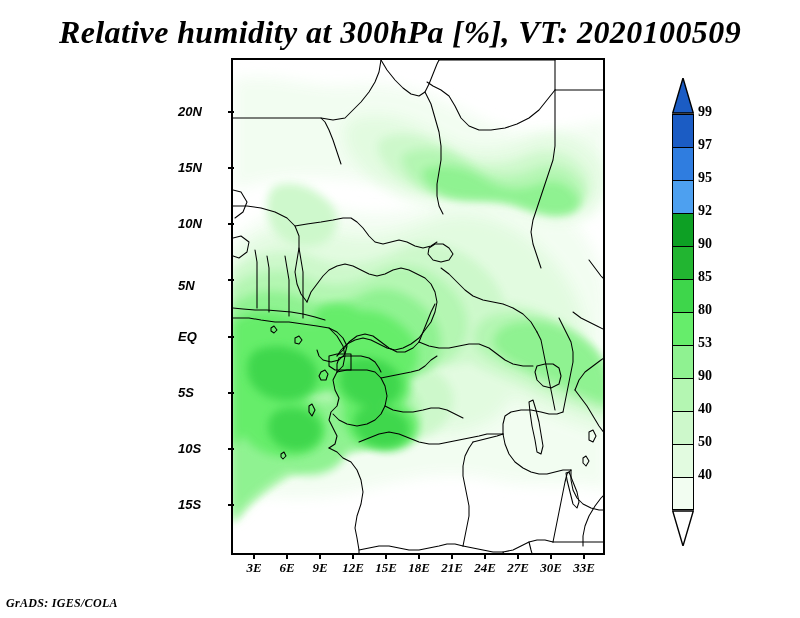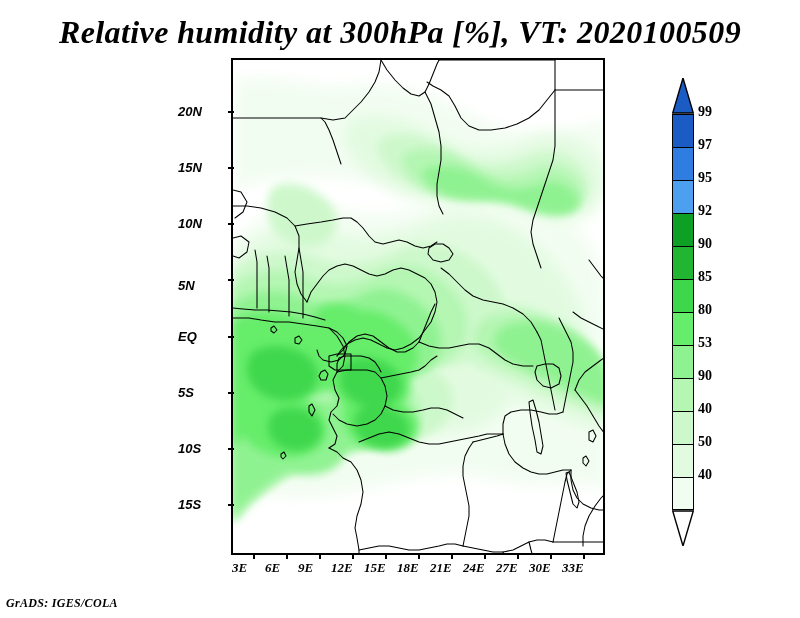--- a/index.html
+++ b/index.html
@@ -24,21 +24,21 @@
   }
   .plot-svg{position:absolute;left:0;top:0;width:374px;height:497px;display:block;}
 
   
   .ylab{
     position:absolute;text-align:left;width:46px;
     font-family:Liberation Sans, sans-serif;font-style:italic;font-weight:700;
     font-size:13px;color:#000;white-space:nowrap;
   }
   .xlab{
-    position:absolute;text-align:left;width:44px;
+    position:absolute;text-align:center;width:44px;
     font-family:"Liberation Serif",serif;font-style:italic;font-weight:700;
     font-size:13px;color:#000;white-space:nowrap;
   }
   .tick-h{position:absolute;background:#000;height:2px;width:6px;}
   .tick-v{position:absolute;background:#000;width:2px;height:6px;}
 
   
   .cbar{position:absolute;left:672px;top:78px;width:22px;height:468px;}
   .cbar-body{position:absolute;left:0;top:36px;width:22px;height:396px;}
   .cb-band{position:absolute;left:0;width:22px;box-sizing:border-box;

